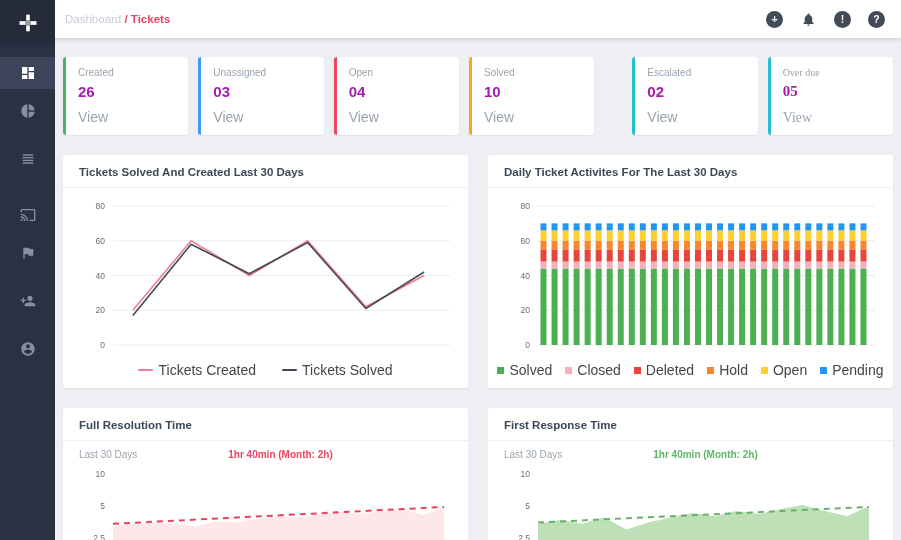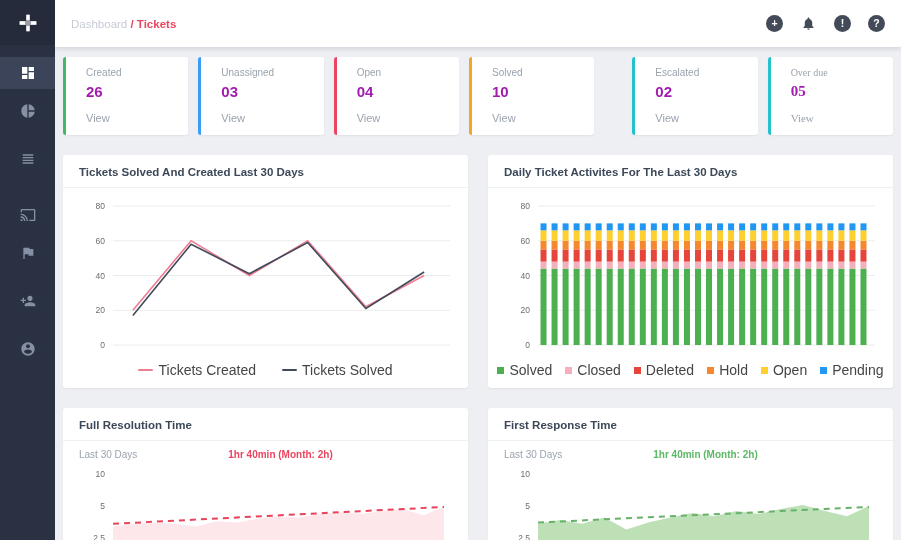--- a/index.html
+++ b/index.html
@@ -11,45 +11,45 @@
   .logo{height:45px;display:flex;align-items:center;justify-content:center;background:#252b3b}
   .logo svg{width:20px;height:20px;fill:#fff}
   .side-nav{display:flex;flex-direction:column;padding-top:12px}
   .side-item{width:55px;height:32px;display:flex;align-items:center;justify-content:center;cursor:pointer}
   .side-item svg{width:16px;height:16px;fill:#8690a4}
   .side-item.active{background:#3b4459}
   .side-item.active svg{fill:#fff}
   .gap-sm{margin-top:6px}.gap-md{margin-top:24px}.gap-lg{margin-top:16px}
 
   
-  .header{position:absolute;left:55px;top:0;right:0;height:47px;background:#fff;
+  .header{position:absolute;left:49px;top:0;right:0;height:38px;background:#fff;
     box-shadow:0 2px 4px rgba(15,34,58,.12);display:flex;align-items:center;
     justify-content:space-between;padding:0 16px;z-index:5}
   .crumb{font-size:11.5px;color:#c6cbd4}
   .crumb .sep,.crumb .cur{color:#e8475f;font-weight:700}
   .h-right{display:flex;align-items:center}
   .hicon{width:17px;height:17px;border-radius:50%;background:#434b59;color:#fff;font-size:10.5px;
     font-weight:700;display:flex;align-items:center;justify-content:center;margin-left:17px;cursor:pointer;line-height:1}
   .hicon-bell{width:17px;height:17px;margin-left:17px;display:flex;align-items:center;justify-content:center;cursor:pointer}
   .hicon-bell svg{width:15px;height:15px;fill:#434b59}
   .user{display:flex;align-items:center;margin-left:16px;cursor:pointer}
   .avatar{width:26px;height:26px;border-radius:50%;background:#f2699c;overflow:hidden;
     display:flex;align-items:flex-end;justify-content:center}
   .avatar svg{width:18px;height:18px}
   .uname{font-size:10.5px;font-weight:700;color:#2f3640;margin:0 5px 0 8px}
   .chev{font-size:8px;color:#4a4f57}
 
   
   .content{position:absolute;left:55px;top:45px;right:0;height:700px;padding:12px 8px 0}
   .stat-row{display:flex;gap:10px;margin-bottom:20px}
   .stat-card{flex:1;background:#fff;border-left:3px solid #ccc;border-radius:3px;
-    box-shadow:0 1px 2px rgba(0,0,0,.06);padding:10px 20px 9px}
+    box-shadow:0 1px 2px rgba(0,0,0,.06);padding:10px 12px 9px}
   .stat-label{font-size:10px;color:#9aa3ae;margin-bottom:5px}
   .stat-value{font-size:15px;font-weight:700;color:#a21caf;margin-bottom:8px}
-  .stat-link{font-size:11px;color:#9aa3ae;cursor:pointer;display:inline-block}
+  .stat-link{font-size:14px;color:#9aa3ae;cursor:pointer;display:inline-block}
 
   .grid2{display:grid;grid-template-columns:1fr 1fr;gap:20px;margin-bottom:20px}
   .panel{background:#fff;border-radius:3px;box-shadow:0 1px 2px rgba(0,0,0,.06);padding:11px 16px 8px;overflow:hidden}
   .panel h3{font-size:11.5px;font-weight:700;color:#3c4858;margin-bottom:9px}
   .rule{height:1px;background:#eef0f3;margin:0 -16px 8px}
   .sub-row{display:flex;align-items:flex-start;margin-bottom:4px}
   .sub-period{font-size:10px;color:#9aa3ae;width:120px}
   .sub-stat{flex:1;text-align:center;font-size:10px;font-weight:700;margin-right:90px}
 
   .legend{display:flex;justify-content:center;gap:26px;margin-top:1px;padding-bottom:2px}

